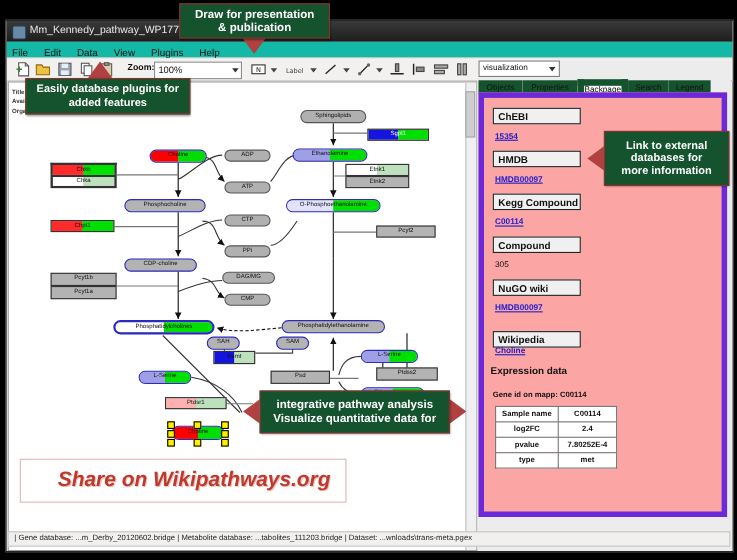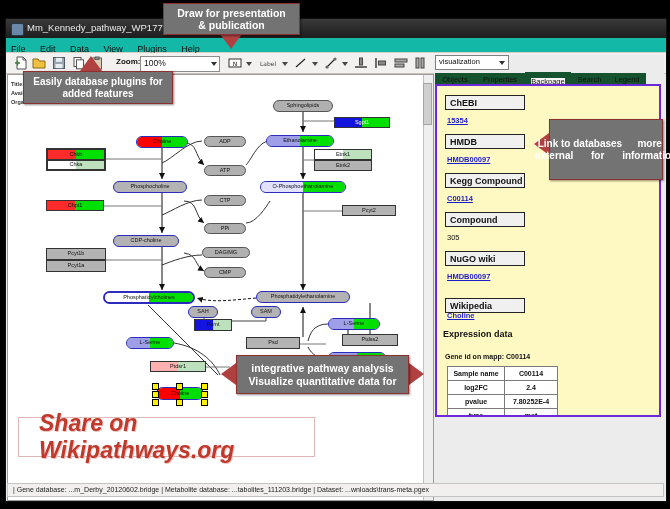--- a/index.html
+++ b/index.html
@@ -58,54 +58,54 @@
   
   .rpanel{position:absolute;left:428px;top:36px;width:230px;height:444px;background:#ececec;}
   .combo-vis{position:absolute;left:1px;top:0px;width:72px;height:13px;background:#fff;border:1px solid #7f7f7f;}
   .combo-vis .cv{position:absolute;left:3px;top:1px;font-size:7.5px;color:#111;}
   .combo-vis .ca{position:absolute;right:3px;top:5px;width:0;height:0;border-left:3px solid transparent;
         border-right:3px solid transparent;border-top:4px solid #333;}
   .tabstrip{position:absolute;left:1px;top:17px;width:226px;height:13px;}
   .tab{position:absolute;top:1px;height:12px;background:#e3e1dd;border:6px solid #14532d;
       font-size:7.5px;color:#111;display:flex;align-items:center;justify-content:center;box-sizing:border-box;}
   .tab.active{background:#f6f6f4;border-bottom:1px solid #f6f6f4;top:0;height:13px;font-weight:normal;}
-  .panelbody{position:absolute;left:1px;top:29px;width:226px;height:333px;background:#fef9c3;
-      border:2px solid #6d28d9;box-sizing:border-box;overflow:hidden;}
+  .panelbody{position:absolute;left:1px;top:29px;width:226px;height:386px;background:#fca5a5;
+      border:5px solid #6d28d9;box-sizing:border-box;overflow:hidden;}
   .dbhead{position:absolute;left:8px;height:15px;background:#f0f0f0;border:1px solid #222;
       font-size:9px;font-weight:bold;color:#111;display:flex;align-items:center;padding-left:4px;box-sizing:border-box;}
   .dblink{position:absolute;left:10px;font-size:7.5px;color:#1c1ccd;text-decoration:underline;font-weight:bold;}
   .dbtext{position:absolute;left:10px;font-size:7.5px;color:#111;}
   .exprhead{position:absolute;left:6px;font-size:9px;font-weight:bold;color:#111;}
   .geneid{position:absolute;left:8px;font-size:7px;color:#111;font-weight:bold;}
   .dtable{position:absolute;left:10px;border-collapse:collapse;}
   .dtable td{border:1px solid #7a7a7a;font-size:7px;color:#111;text-align:center;height:13px;
       padding:0 2px;background:#fff;font-weight:bold;}
 
   
   .statusbar{position:absolute;left:1px;top:464px;width:657px;height:14px;background:#f1f0ee;
       border:1px solid #c3c3c3;box-sizing:border-box;}
   .statusbar .st{position:absolute;left:5px;top:2px;font-size:7px;color:#222;white-space:nowrap;}
 
   
-  .callout{position:absolute;background:#737373;border:1px solid #8c3030;color:#fff;
+  .callout{position:absolute;background:#14532d;border:1px solid #8c3030;color:#fff;
       font-weight:bold;text-align:center;display:flex;align-items:center;justify-content:center;
       box-shadow:1px 1px 2px rgba(0,0,0,.45);z-index:40;padding:2px 4px;box-sizing:border-box;
       line-height:1.15;}
   .arrowdown{position:absolute;width:0;height:0;border-left:11px solid transparent;
       border-right:11px solid transparent;border-top:15px solid #b14141;z-index:39;}
   .arrowup{position:absolute;width:0;height:0;border-left:11px solid transparent;
       border-right:11px solid transparent;border-bottom:15px solid #b14141;z-index:39;}
   .arrowleft{position:absolute;width:0;height:0;border-top:11px solid transparent;
       border-bottom:11px solid transparent;border-right:15px solid #b14141;z-index:39;}
   .arrowright{position:absolute;width:0;height:0;border-top:11px solid transparent;
       border-bottom:11px solid transparent;border-left:15px solid #b14141;z-index:39;}
 
   .sharebox{position:absolute;left:18px;top:417px;width:295px;height:38px;background:#fff;
      border:1px solid #e0b6b6;z-index:45;display:flex;align-items:center;justify-content:center;}
-  .sharebox span{font-size:23px;font-weight:bold;font-style:italic;color:#c0392b;
+  .sharebox span{font-size:19px;font-weight:bold;font-style:italic;color:#c0392b;
      text-shadow:1px 1px 0 #e9c4c4;font-family:"Liberation Sans",sans-serif;margin-left:20px;}
 </style>
 </head>
 <body>
 
 <div id="root">
 
   <div class="win">
 
     <div class="titlebar">
@@ -479,21 +479,21 @@
     <span>&amp; publication</span>
   </div>
   <div class="arrowdown" style="left:220px;top:34px"></div>
 
   <div class="callout" style="left:23px;top:71px;width:150px;height:33px;font-size:10px;flex-direction:column">
     <span>Easily database plugins for</span>
     <span>added features</span>
   </div>
   <div class="arrowup" style="left:80px;top:56px"></div>
 
-  <div class="callout" style="left:549px;top:119px;width:114px;height:61px;font-size:10px;">
+  <div class="callout" style="left:549px;top:119px;width:114px;height:50px;font-size:10px;flex-direction:column">
     <span>Link  to external</span>
     <span>databases  for</span>
     <span>more information</span>
   </div>
   <div class="arrowleft" style="left:534px;top:133px"></div>
 
   <div class="callout" style="left:236px;top:355px;width:173px;height:39px;font-size:10.5px;flex-direction:column">
     <span>integrative pathway analysis</span>
     <span>Visualize quantitative data  for</span>
   </div>

